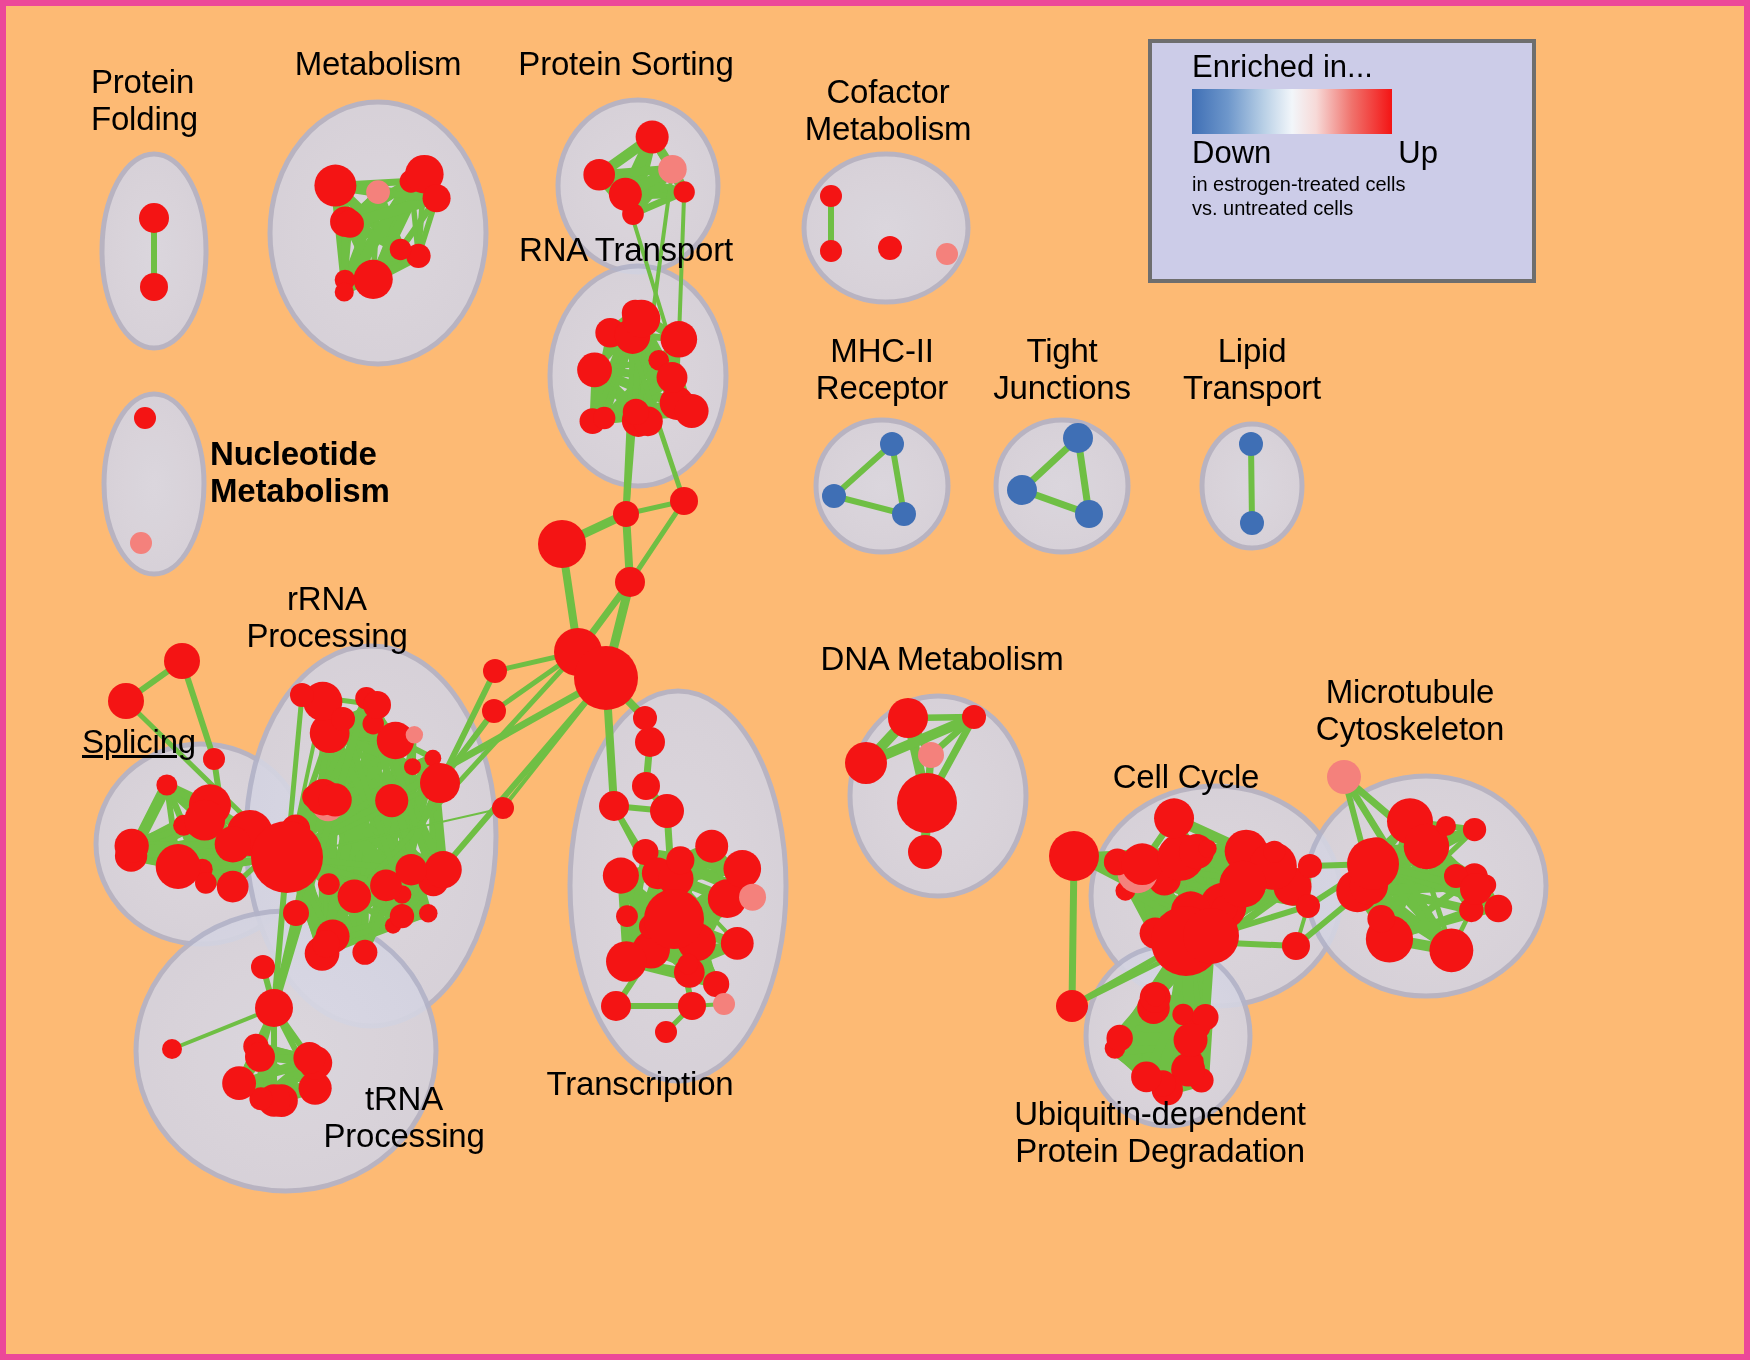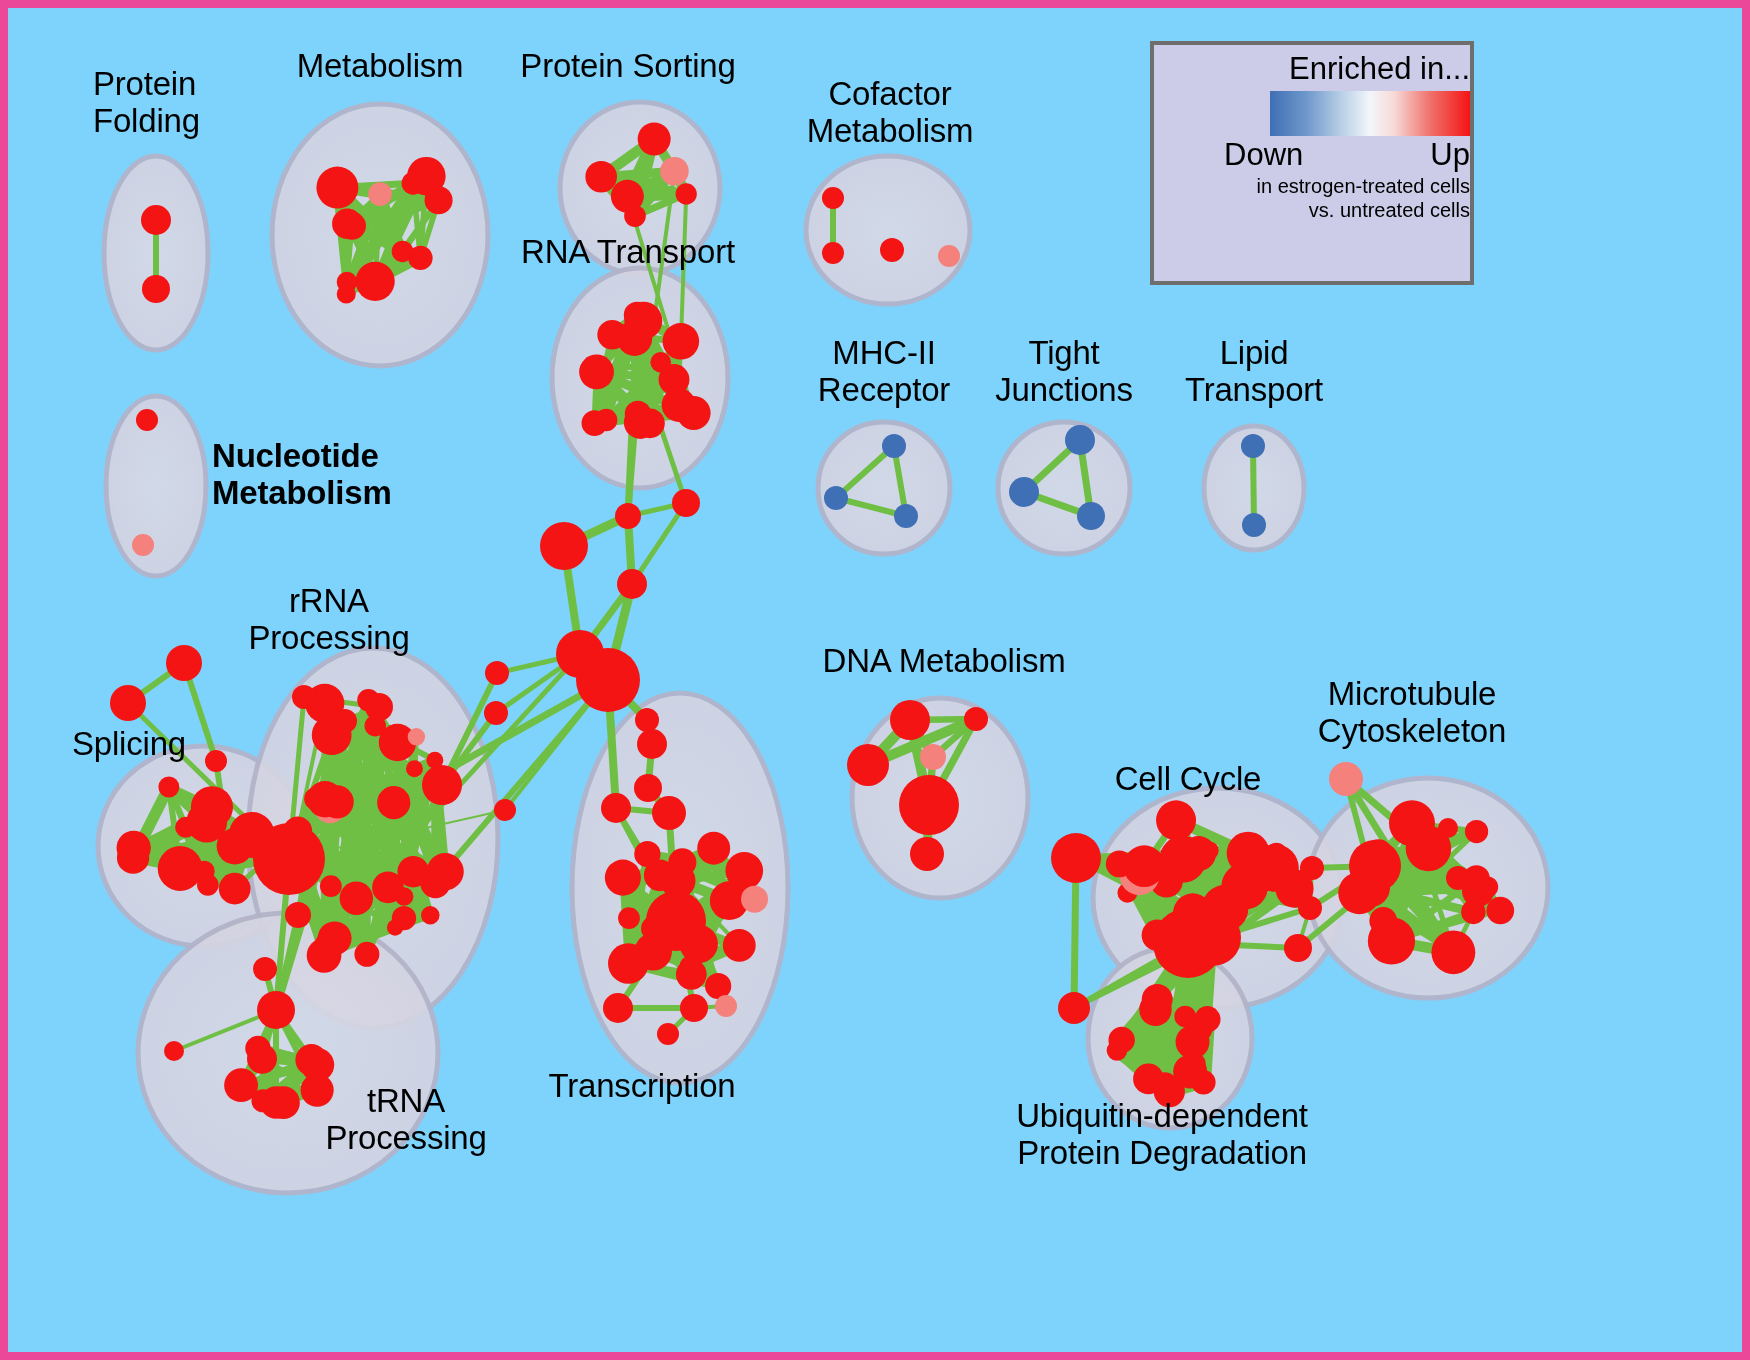--- a/index.html
+++ b/index.html
@@ -1,47 +1,48 @@
 <!DOCTYPE html>
 <html><head>
 <meta charset="utf-8">
 <title>Enrichment Map Network</title>
 <style>
   html,body{margin:0;padding:0;background:#ffffff;}
   body{font-family:"Liberation Sans", sans-serif;}
   #stage{
     position:relative;
     width:1750px;height:1360px;
-    background:#7dd3fc;
+    background:#fdba74;
     box-sizing:border-box;
-    border:8px solid #ec4899;
+    border:6px solid #ec4899;
     overflow:hidden;
   }
   #net{position:absolute;left:0;top:0;width:1750px;height:1360px;}
   .cluster-label{
     position:absolute;
     color:#000000;
     font-size:33px;
     line-height:1.12;
     font-weight:400;
     white-space:pre;
     letter-spacing:-0.2px;
     pointer-events:none;
   }
   .lbl-center{text-align:center;transform:translateX(-50%);}
   .lbl-left{text-align:left;}
   #legend{
     position:absolute;
     left:1142px;top:33px;
-    width:324px;height:244px;
+    width:388px;height:244px;
     background:#ccccE8;
     border:4px solid #6e6e6e;
     box-sizing:border-box;
-    display:flex;flex-direction:column;align-items:flex-end;
+    display:flex;flex-direction:column;align-items:flex-start;
     padding-top:6px;
+    padding-left:40px;
   }
   #legend .title{font-size:31px;color:#000;margin-bottom:4px;}
   #gradbar{
     width:200px;height:45px;
     background:linear-gradient(to right,#3f6fb5 0%,#6e97cb 18%,#b9d0e6 36%,#f2f6fa 50%,#f7dad8 62%,#f0726c 80%,#f41414 100%);
   }
   #legend .ends{width:246px;display:flex;justify-content:space-between;font-size:31px;color:#000;margin-top:1px;}
   #legend .sub{font-size:20px;color:#000;text-align:center;line-height:1.12;margin-top:2px;}
 </style>
 </head>
@@ -1122,21 +1123,21 @@
       <div class="cluster-label lbl-left" style="left: 204px; top: 430px; font-weight: bold;">Nucleotide
 Metabolism</div>
       <div class="cluster-label lbl-center" style="left: 876px; top: 327px;">MHC-II
 Receptor</div>
       <div class="cluster-label lbl-center" style="left: 1056px; top: 327px;">Tight
 Junctions</div>
       <div class="cluster-label lbl-center" style="left: 1246px; top: 327px;">Lipid
 Transport</div>
       <div class="cluster-label lbl-center" style="left: 321px; top: 575px;">rRNA
 Processing</div>
-      <div class="cluster-label lbl-left" style="left: 64px; top: 718px;">Splicing</div>
+      <div class="cluster-label lbl-left" style="left: 76px; top: 718px; text-decoration: underline;">Splicing</div>
       <div class="cluster-label lbl-center" style="left: 936px; top: 635px;">DNA Metabolism</div>
       <div class="cluster-label lbl-center" style="left: 1404px; top: 668px;">Microtubule
 Cytoskeleton</div>
       <div class="cluster-label lbl-center" style="left: 1180px; top: 753px;">Cell Cycle</div>
       <div class="cluster-label lbl-center" style="left: 634px; top: 1060px;">Transcription</div>
       <div class="cluster-label lbl-center" style="left: 398px; top: 1075px;">tRNA
 Processing</div>
       <div class="cluster-label lbl-center" style="left: 1154px; top: 1090px;">Ubiquitin-dependent
 Protein Degradation</div>
     </div>

